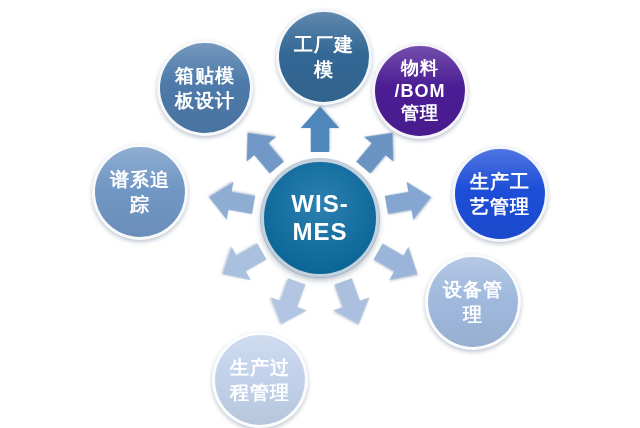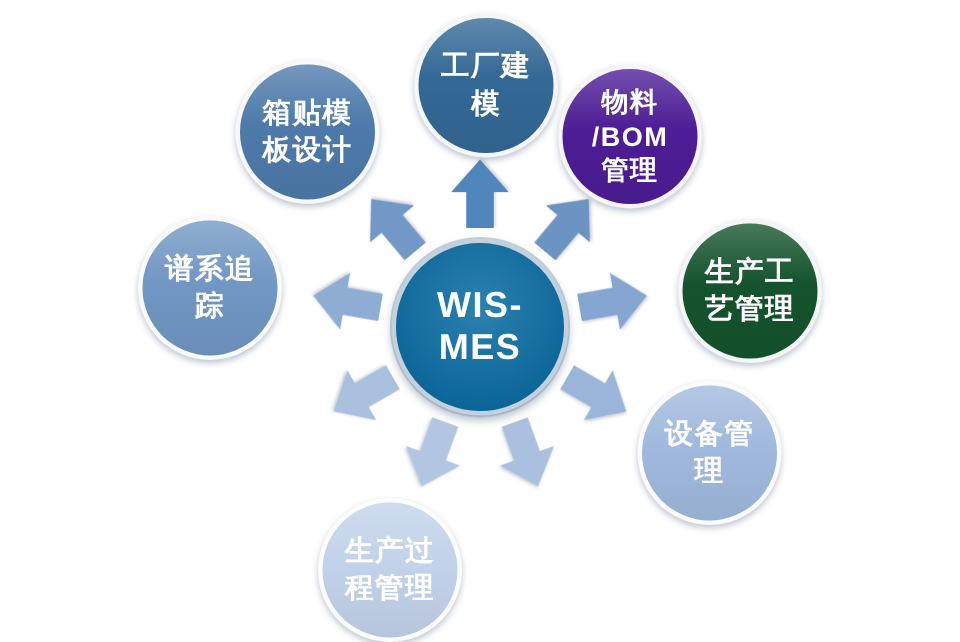--- a/index.html
+++ b/index.html
@@ -84,21 +84,21 @@
 
   <div class="node" style="left: 276px; top: 9px; background-color: rgb(51, 104, 149);">
     <span class="node-text">工厂建
 模</span>
   </div>
   <div class="node" style="left: 372px; top: 43px; background-color: #4c1d95;">
     <span class="node-text" style="font-size:18px;line-height:1.25">物料
 /BOM
 管理</span>
   </div>
-  <div class="node" style="left: 452px; top: 146px; background-color: #14532d;">
+  <div class="node" style="left: 452px; top: 146px; background-color: #1d4ed8;">
     <span class="node-text">生产工
 艺管理</span>
   </div>
   <div class="node" style="left: 425px; top: 254px; background-color: rgb(160, 185, 221);">
     <span class="node-text">设备管
 理</span>
   </div>
   <div class="node" style="left: 212px; top: 332px; background-color: rgb(194, 210, 234);">
     <span class="node-text">生产过
 程管理</span>

